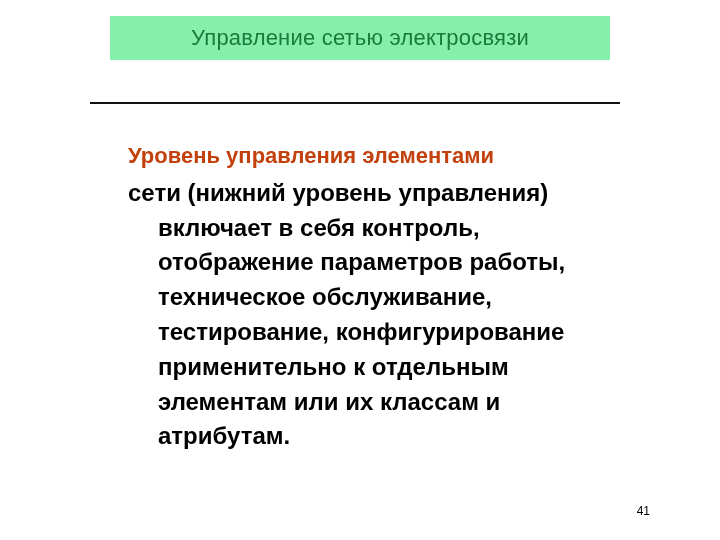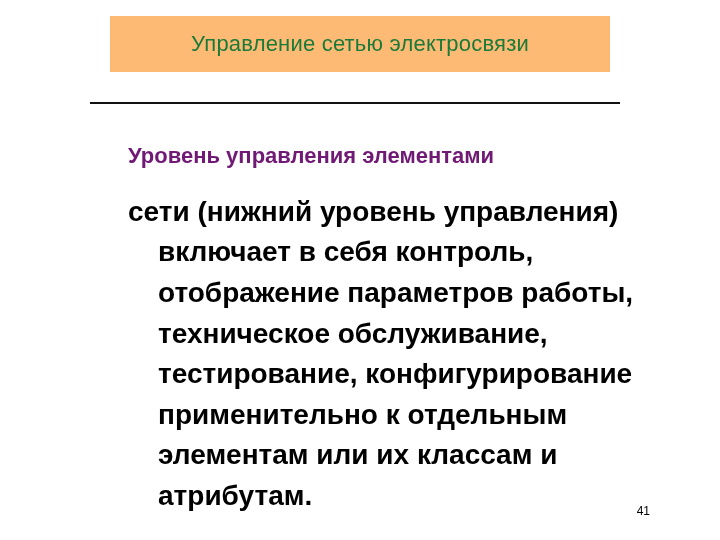--- a/index.html
+++ b/index.html
@@ -9,22 +9,22 @@
     height: 540px;
     background: #ffffff;
     font-family: Verdana, Geneva, sans-serif;
     position: relative;
   }
   .title-banner {
     position: absolute;
     top: 16px;
     left: 110px;
     width: 500px;
-    height: 56px;
-    background: #fdba74;
+    height: 44px;
+    background: #86efac;
     display: flex;
     align-items: center;
     justify-content: center;
   }
   .title-banner span {
     color: #1a7a3a;
     font-size: 22px;
     font-weight: 400;
     letter-spacing: 0.2px;
   }
@@ -36,38 +36,38 @@
     height: 0;
     border-top: 2px solid #111;
   }
   .content {
     position: absolute;
     top: 140px;
     left: 128px;
     width: 510px;
   }
   .line-blue {
-    color: #701a75;
+    color: #c2410c;
     font-weight: bold;
     font-size: 22px;
     line-height: 1.45;
   }
   .line-black {
     color: #000;
     font-weight: bold;
     font-size: 22px;
     line-height: 1.45;
     margin-top: 2px;
   }
   .body-para {
     color: #000;
     font-weight: bold;
-    font-size: 28px;
+    font-size: 24px;
     line-height: 1.45;
-    margin-top: 20px;
+    margin-top: 4px;
     text-indent: -30px;
     padding-left: 30px;
   }
   .page-number {
     position: absolute;
     bottom: 22px;
     right: 70px;
     color: #000;
     font-size: 12px;
   }

